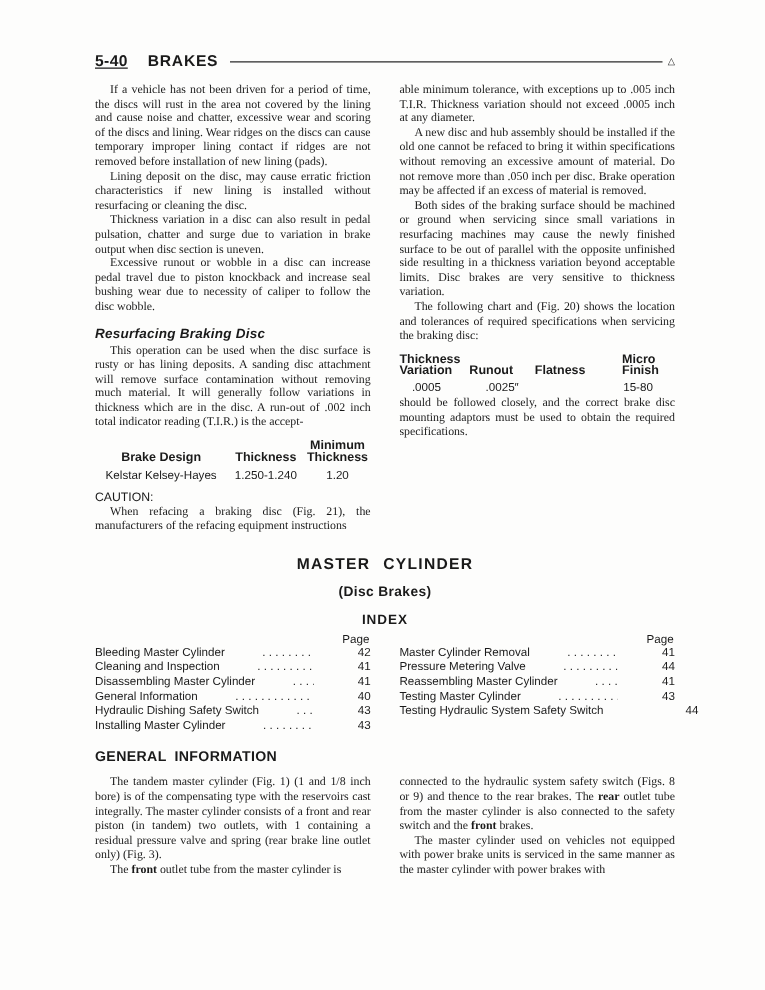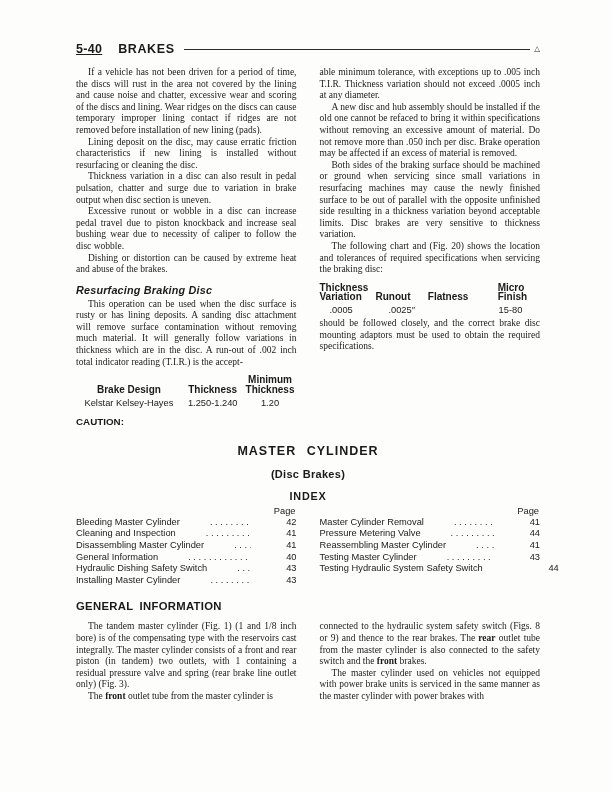--- a/index.html
+++ b/index.html
@@ -14,21 +14,21 @@
   .ptitle{font-size:12.5px;letter-spacing:.6px;margin-left:16px;}
   .rule{flex:1;height:1.7px;background:#2b2b2b;margin:1px 4px 0 9px;}
   .corner{font-size:7.5px;font-weight:normal;transform:translateY(-1px);}
   
   .cols{display:flex;gap:23px;margin-top:11px;}
   .col{width:50%;min-width:0;}
   .p{margin:0;text-align:justify;font-size:9.5px;line-height:11.6px;}
   .p.ind{text-indent:12px;}
   .sec-head{font-family:"Liberation Sans",sans-serif;font-style:italic;font-weight:bold;
     font-size:10.8px;margin:8px 0 3px;letter-spacing:.2px;}
-  .caution{font-family:"Liberation Sans",sans-serif;font-weight:bold;font-size:9.8px;margin:7px 0 1px;}
+  .caution{font-family:"Liberation Sans",sans-serif;font-weight:normal;font-size:9.8px;margin:7px 0 1px;}
   
   .spec-table{margin:7px 0 2px;font-family:"Liberation Sans",sans-serif;}
   .spec-hrow,.spec-vrow{display:flex;align-items:flex-end;}
   .spec-hrow .cell{font-weight:bold;font-size:10px;line-height:9.8px;}
   .spec-vrow{margin-top:3px;}
   .spec-vrow .cell{font-size:9.3px;line-height:11px;}
   .bd-c1{width:48%;text-align:center;}
   .bd-c2{width:28%;text-align:center;}
   .bd-c3{width:24%;text-align:center;}
   .ch-c1{width:27%;text-align:left;}
@@ -70,36 +70,36 @@
     <span class="rule"></span>
     <span class="corner">△</span>
   </div>
 
   <div class="cols">
     <div class="col">
       <p class="p ind">If a vehicle has not been driven for a period of time, the discs will rust in the area not covered by the lining and cause noise and chatter, excessive wear and scoring of the discs and lining. Wear ridges on the discs can cause temporary improper lining contact if ridges are not removed before installation of new lining (pads).</p>
       <p class="p ind">Lining deposit on the disc, may cause erratic friction characteristics if new lining is installed without resurfacing or cleaning the disc.</p>
       <p class="p ind">Thickness variation in a disc can also result in pedal pulsation, chatter and surge due to variation in brake output when disc section is uneven.</p>
       <p class="p ind">Excessive runout or wobble in a disc can increase pedal travel due to piston knockback and increase seal bushing wear due to necessity of caliper to follow the disc wobble.</p>
-      <p class="p ind">Dishing or distortion can be caused by extreme heat and abuse of the brakes.</p>
       <h3 class="sec-head">Resurfacing Braking Disc</h3>
       <p class="p ind">This operation can be used when the disc surface is rusty or has lining deposits. A sanding disc attachment will remove surface contamination without removing much material. It will generally follow variations in thickness which are in the disc. A run-out of .002 inch total indicator reading (T.I.R.) is the accept-</p>
       <div class="spec-table">
         <div class="spec-hrow">
           <span class="cell bd-c1">Brake Design</span>
           <span class="cell bd-c2">Thickness</span>
           <span class="cell bd-c3">Minimum Thickness</span>
         </div>
         <div class="spec-vrow">
           <span class="cell bd-c1">Kelstar Kelsey-Hayes</span>
           <span class="cell bd-c2">1.250-1.240</span>
           <span class="cell bd-c3">1.20</span>
         </div>
       </div>
       <div class="caution">CAUTION:</div>
+      <p class="p ind">When refacing a braking disc (Fig. 21), the manufacturers of the refacing equipment instructions</p>
     </div>
 
     <div class="col">
       <p class="p">able minimum tolerance, with exceptions up to .005 inch T.I.R. Thickness variation should not exceed .0005 inch at any diameter.</p>
       <p class="p ind">A new disc and hub assembly should be installed if the old one cannot be refaced to bring it within specifications without removing an excessive amount of material. Do not remove more than .050 inch per disc. Brake operation may be affected if an excess of material is removed.</p>
       <p class="p ind">Both sides of the braking surface should be machined or ground when servicing since small variations in resurfacing machines may cause the newly finished surface to be out of parallel with the opposite unfinished side resulting in a thickness variation beyond acceptable limits. Disc brakes are very sensitive to thickness variation.</p>
       <p class="p ind">The following chart and (Fig. 20) shows the location and tolerances of required specifications when servicing the braking disc:</p>
       <div class="spec-table">
         <div class="spec-hrow">
           <span class="cell ch-c1">Thickness Variation</span>

